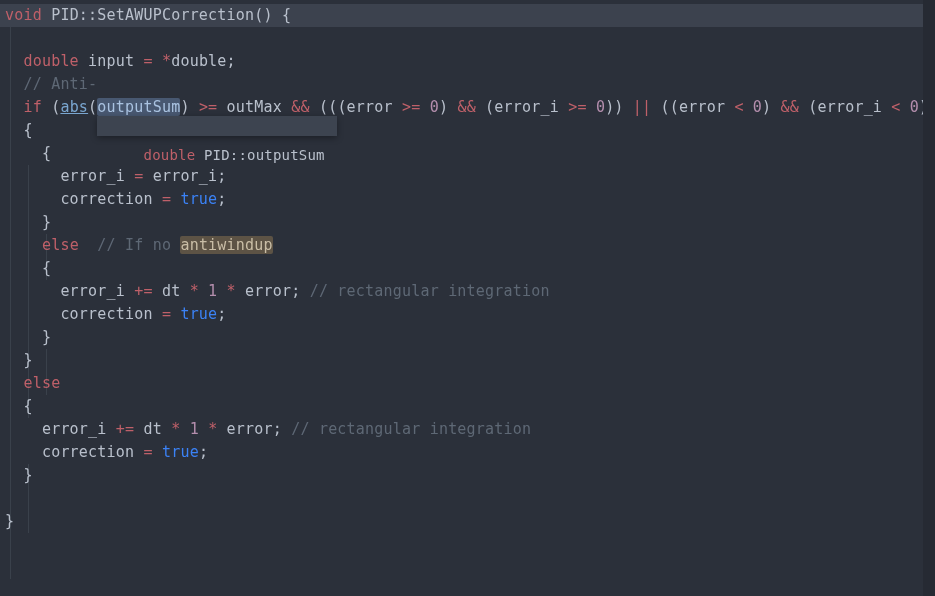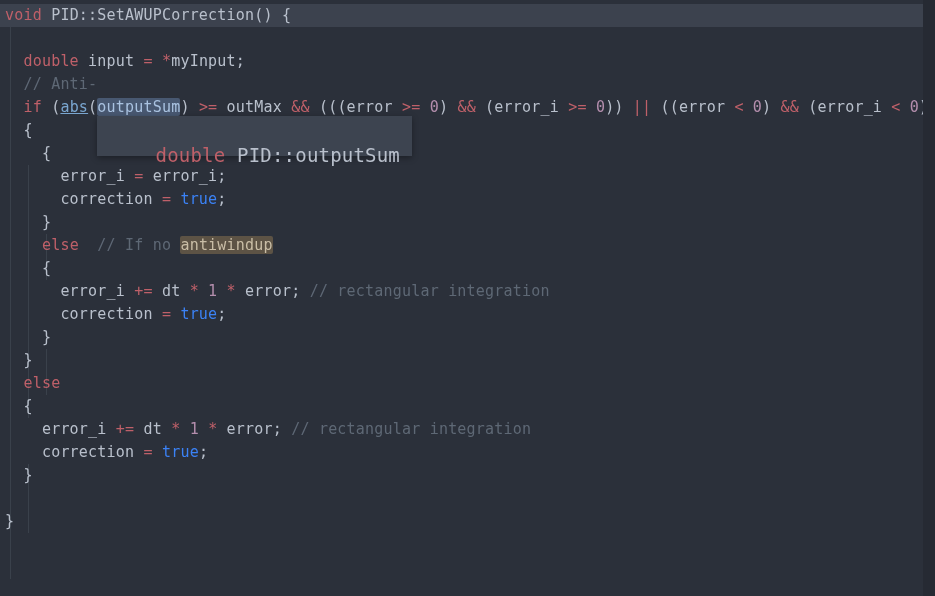--- a/index.html
+++ b/index.html
@@ -43,27 +43,27 @@
   .tk-findcm { background: #5d5345; color: #c9bda6; border-radius: 2px; }
 
   .indent-guide {
     position: absolute; width: 1px;
     background: #3a414b;
     z-index: 1;
   }
   #tooltip {
     position: absolute;
     left: 97px; top: 116px;
-    height: 40px;
+    height: 20px;
     background: #3d4450;
     padding: 3px 12px 0 12px;
     box-shadow: 0 2px 6px rgba(0,0,0,0.35);
     z-index: 5;
     white-space: pre;
-    font-size: 19px;
+    font-size: 14px;
     line-height: 24px;
     letter-spacing: 0.2px;
   }
   #scrollbar-track {
     position: absolute;
     right: 0; top: 0;
     width: 12px; height: 596px;
     background: #262a33;
     z-index: 6;
   }
@@ -75,21 +75,21 @@
 
   <div class="indent-guide" style="left:10px; top:27px;  height:552px;"></div>
   <div class="indent-guide" style="left:28px; top:165px; height:253px;"></div>
   <div class="indent-guide" style="left:28px; top:464px; height:69px;"></div>
   <div class="indent-guide" style="left:46px; top:234px; height:46px;"></div>
   <div class="indent-guide" style="left:46px; top:349px; height:46px;"></div>
 
   <div id="code-lines">
       <div class="line current"><span class="tk-kw">void</span><span class="tk-fg"> PID::SetAWUPCorrection() {</span></div>
       <div class="line"></div>
-      <div class="line"><span class="tk-fg">  </span><span class="tk-kw">double</span><span class="tk-fg"> input </span><span class="tk-op">=</span><span class="tk-fg"> </span><span class="tk-op">*</span><span class="tk-fg">myInput;</span></div>
+      <div class="line"><span class="tk-fg">  </span><span class="tk-kw">double</span><span class="tk-fg"> input </span><span class="tk-op">=</span><span class="tk-fg"> </span><span class="tk-op">*</span><span class="tk-fg">double;</span></div>
       <div class="line"><span class="tk-fg">  </span><span class="tk-cm">// Anti-</span></div>
       <div class="line"><span class="tk-fg">  </span><span class="tk-kw">if</span><span class="tk-fg"> (</span><span class="tk-fn">abs</span><span class="tk-fg">(</span><span class="tk-wordhl">outputSum</span><span class="tk-fg">) </span><span class="tk-op">&gt;=</span><span class="tk-fg"> outMax </span><span class="tk-op">&amp;&amp;</span><span class="tk-fg"> (((error </span><span class="tk-op">&gt;=</span><span class="tk-fg"> </span><span class="tk-num">0</span><span class="tk-fg">) </span><span class="tk-op">&amp;&amp;</span><span class="tk-fg"> (error_i </span><span class="tk-op">&gt;=</span><span class="tk-fg"> </span><span class="tk-num">0</span><span class="tk-fg">)) </span><span class="tk-op">||</span><span class="tk-fg"> ((error </span><span class="tk-op">&lt;</span><span class="tk-fg"> </span><span class="tk-num">0</span><span class="tk-fg">) </span><span class="tk-op">&amp;&amp;</span><span class="tk-fg"> (error_i </span><span class="tk-op">&lt;</span><span class="tk-fg"> </span><span class="tk-num">0</span><span class="tk-fg">)</span></div>
       <div class="line"><span class="tk-fg">  {</span></div>
       <div class="line"><span class="tk-fg">    {</span></div>
       <div class="line"><span class="tk-fg">      error_i </span><span class="tk-op">=</span><span class="tk-fg"> error_i;</span></div>
       <div class="line"><span class="tk-fg">      correction </span><span class="tk-op">=</span><span class="tk-fg"> </span><span class="tk-bool">true</span><span class="tk-fg">;</span></div>
       <div class="line"><span class="tk-fg">    }</span></div>
       <div class="line"><span class="tk-fg">    </span><span class="tk-kw">else</span><span class="tk-fg">  </span><span class="tk-cm">// If no </span><span class="tk-findcm">antiwindup</span></div>
       <div class="line"><span class="tk-fg">    {</span></div>
       <div class="line"><span class="tk-fg">      error_i </span><span class="tk-op">+=</span><span class="tk-fg"> dt </span><span class="tk-op">*</span><span class="tk-fg"> </span><span class="tk-num">1</span><span class="tk-fg"> </span><span class="tk-op">*</span><span class="tk-fg"> error; </span><span class="tk-cm">// rectangular integration</span></div>

